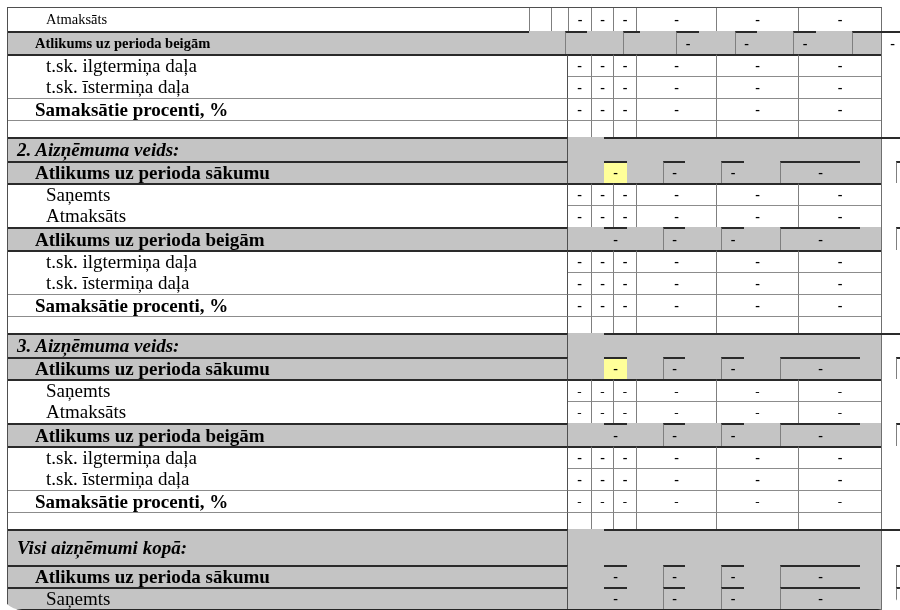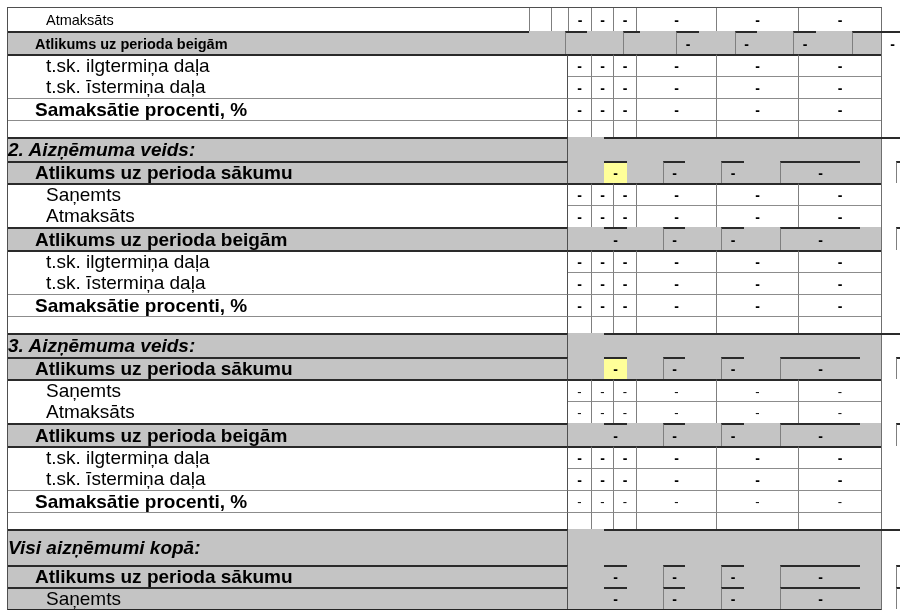--- a/index.html
+++ b/index.html
@@ -1,17 +1,17 @@
 <!DOCTYPE html>
 <html><head>
 <meta charset="utf-8">
 <style>
   html,body{margin:0;padding:0;background:#ffffff;}
   .page{width:900px;height:610px;background:#ffffff;position:relative;overflow:hidden;
-        font-family:Liberation Sans, sans-serif;color:#000;}
+        font-family:Liberation Serif, serif;color:#000;border-radius:22px;}
   .tbl{position:absolute;left:7px;top:7px;width:873px;
        border-left:1px solid #4f4f4f;border-top:1px solid #4f4f4f;
        border-right:1px solid #6f6f6f;border-bottom:2px solid #262626;}
   .row{display:flex;width:100%;}
   .bg-gray{background:#c4c4c4;gap:36px;}
   .bg-white{background:#ffffff;}
   .cell{box-sizing:border-box;height:100%;flex:0 0 auto;overflow:hidden;}
   
   .lab{width:560px;display:flex;align-items:center;font-size:19px;white-space:nowrap;}
   .labA{width:521px;display:flex;align-items:center;font-size:14.5px;white-space:nowrap;}
@@ -26,21 +26,21 @@
   .rest{width:313px;}
   
   .nt{border-top:none;}
   .st{border-top:1px solid #8c8c8c;}
   .ht{border-top:2px solid #2a2a2a;}
   .vl{border-left:1px solid #7f7f7f;}
   .br{border-right:1px solid #4f4f4f;}
   
   .ind1{padding-left:27px;}
   .ind2{padding-left:38px;}
-  .sect{}
+  .sect{padding-left:9px;}
   .fw-b{font-weight:bold;}
   .fw-bi{font-weight:bold;font-style:italic;}
   .val{display:flex;align-items:center;justify-content:center;font-size:13px;line-height:1;}
   .db{font-weight:bold;font-size:14px;}
   .yellow{background:#ffff99;}
 </style>
 </head>
 <body>
 
 <div class="page">

